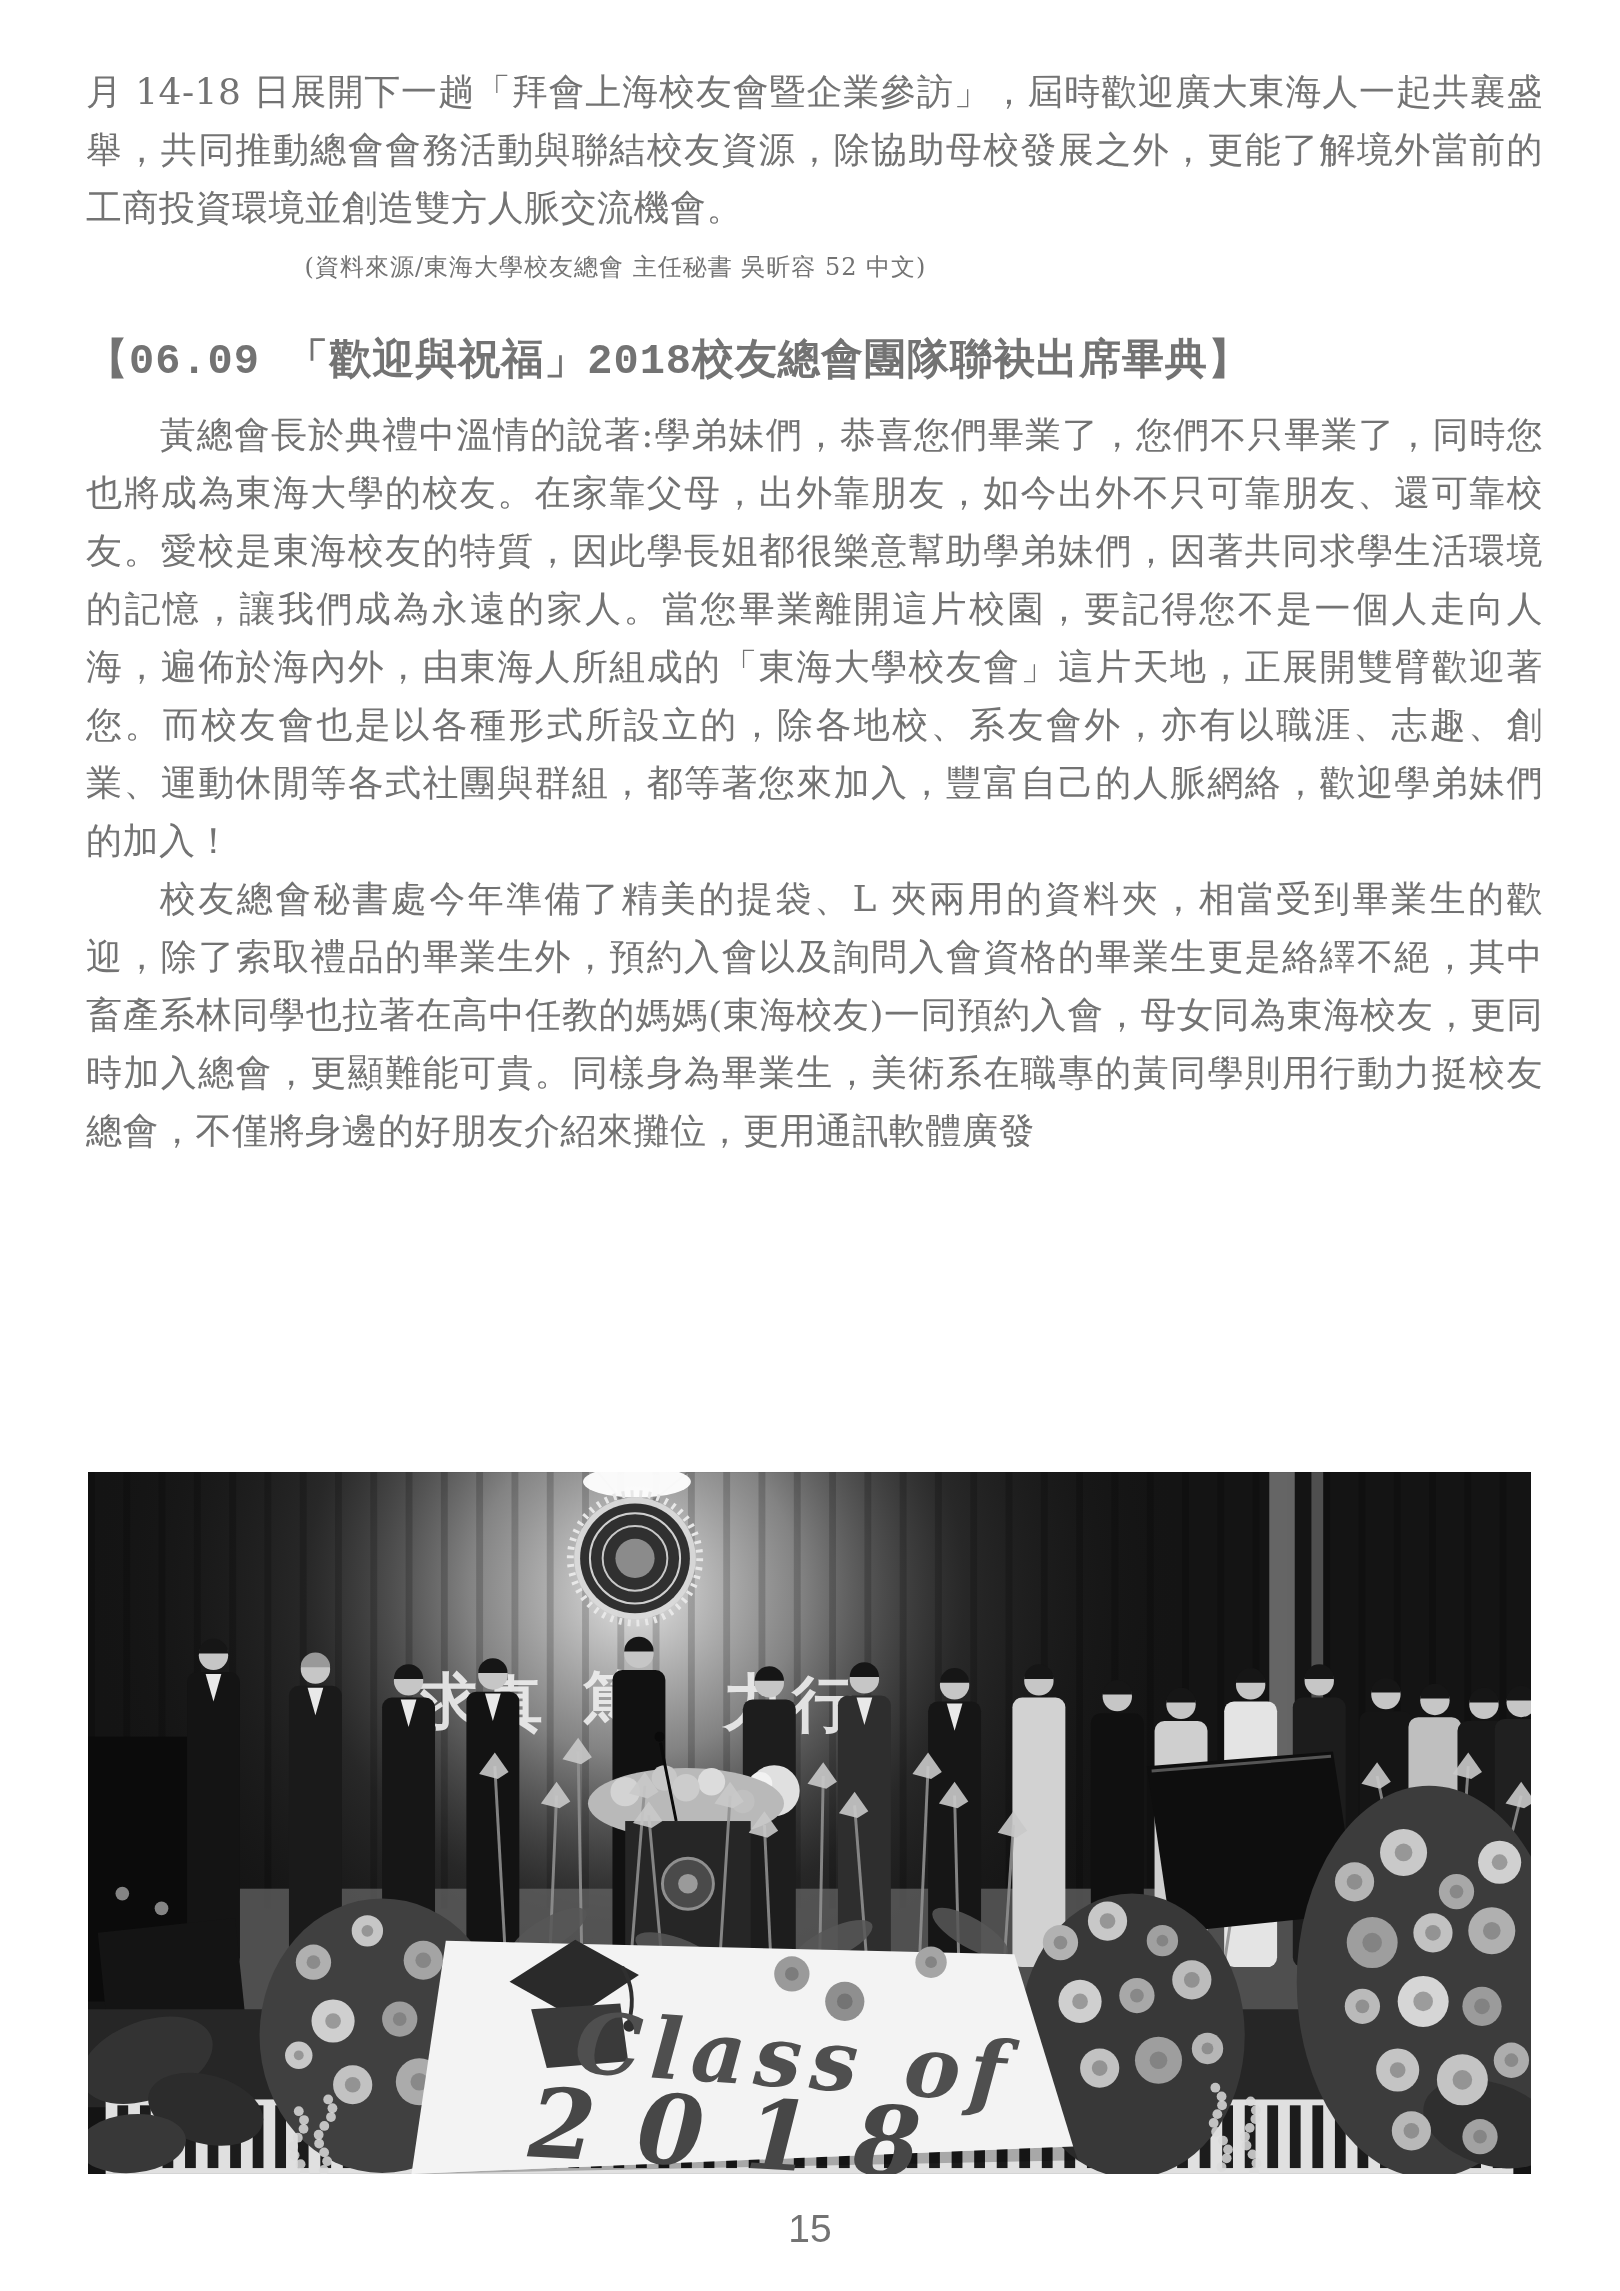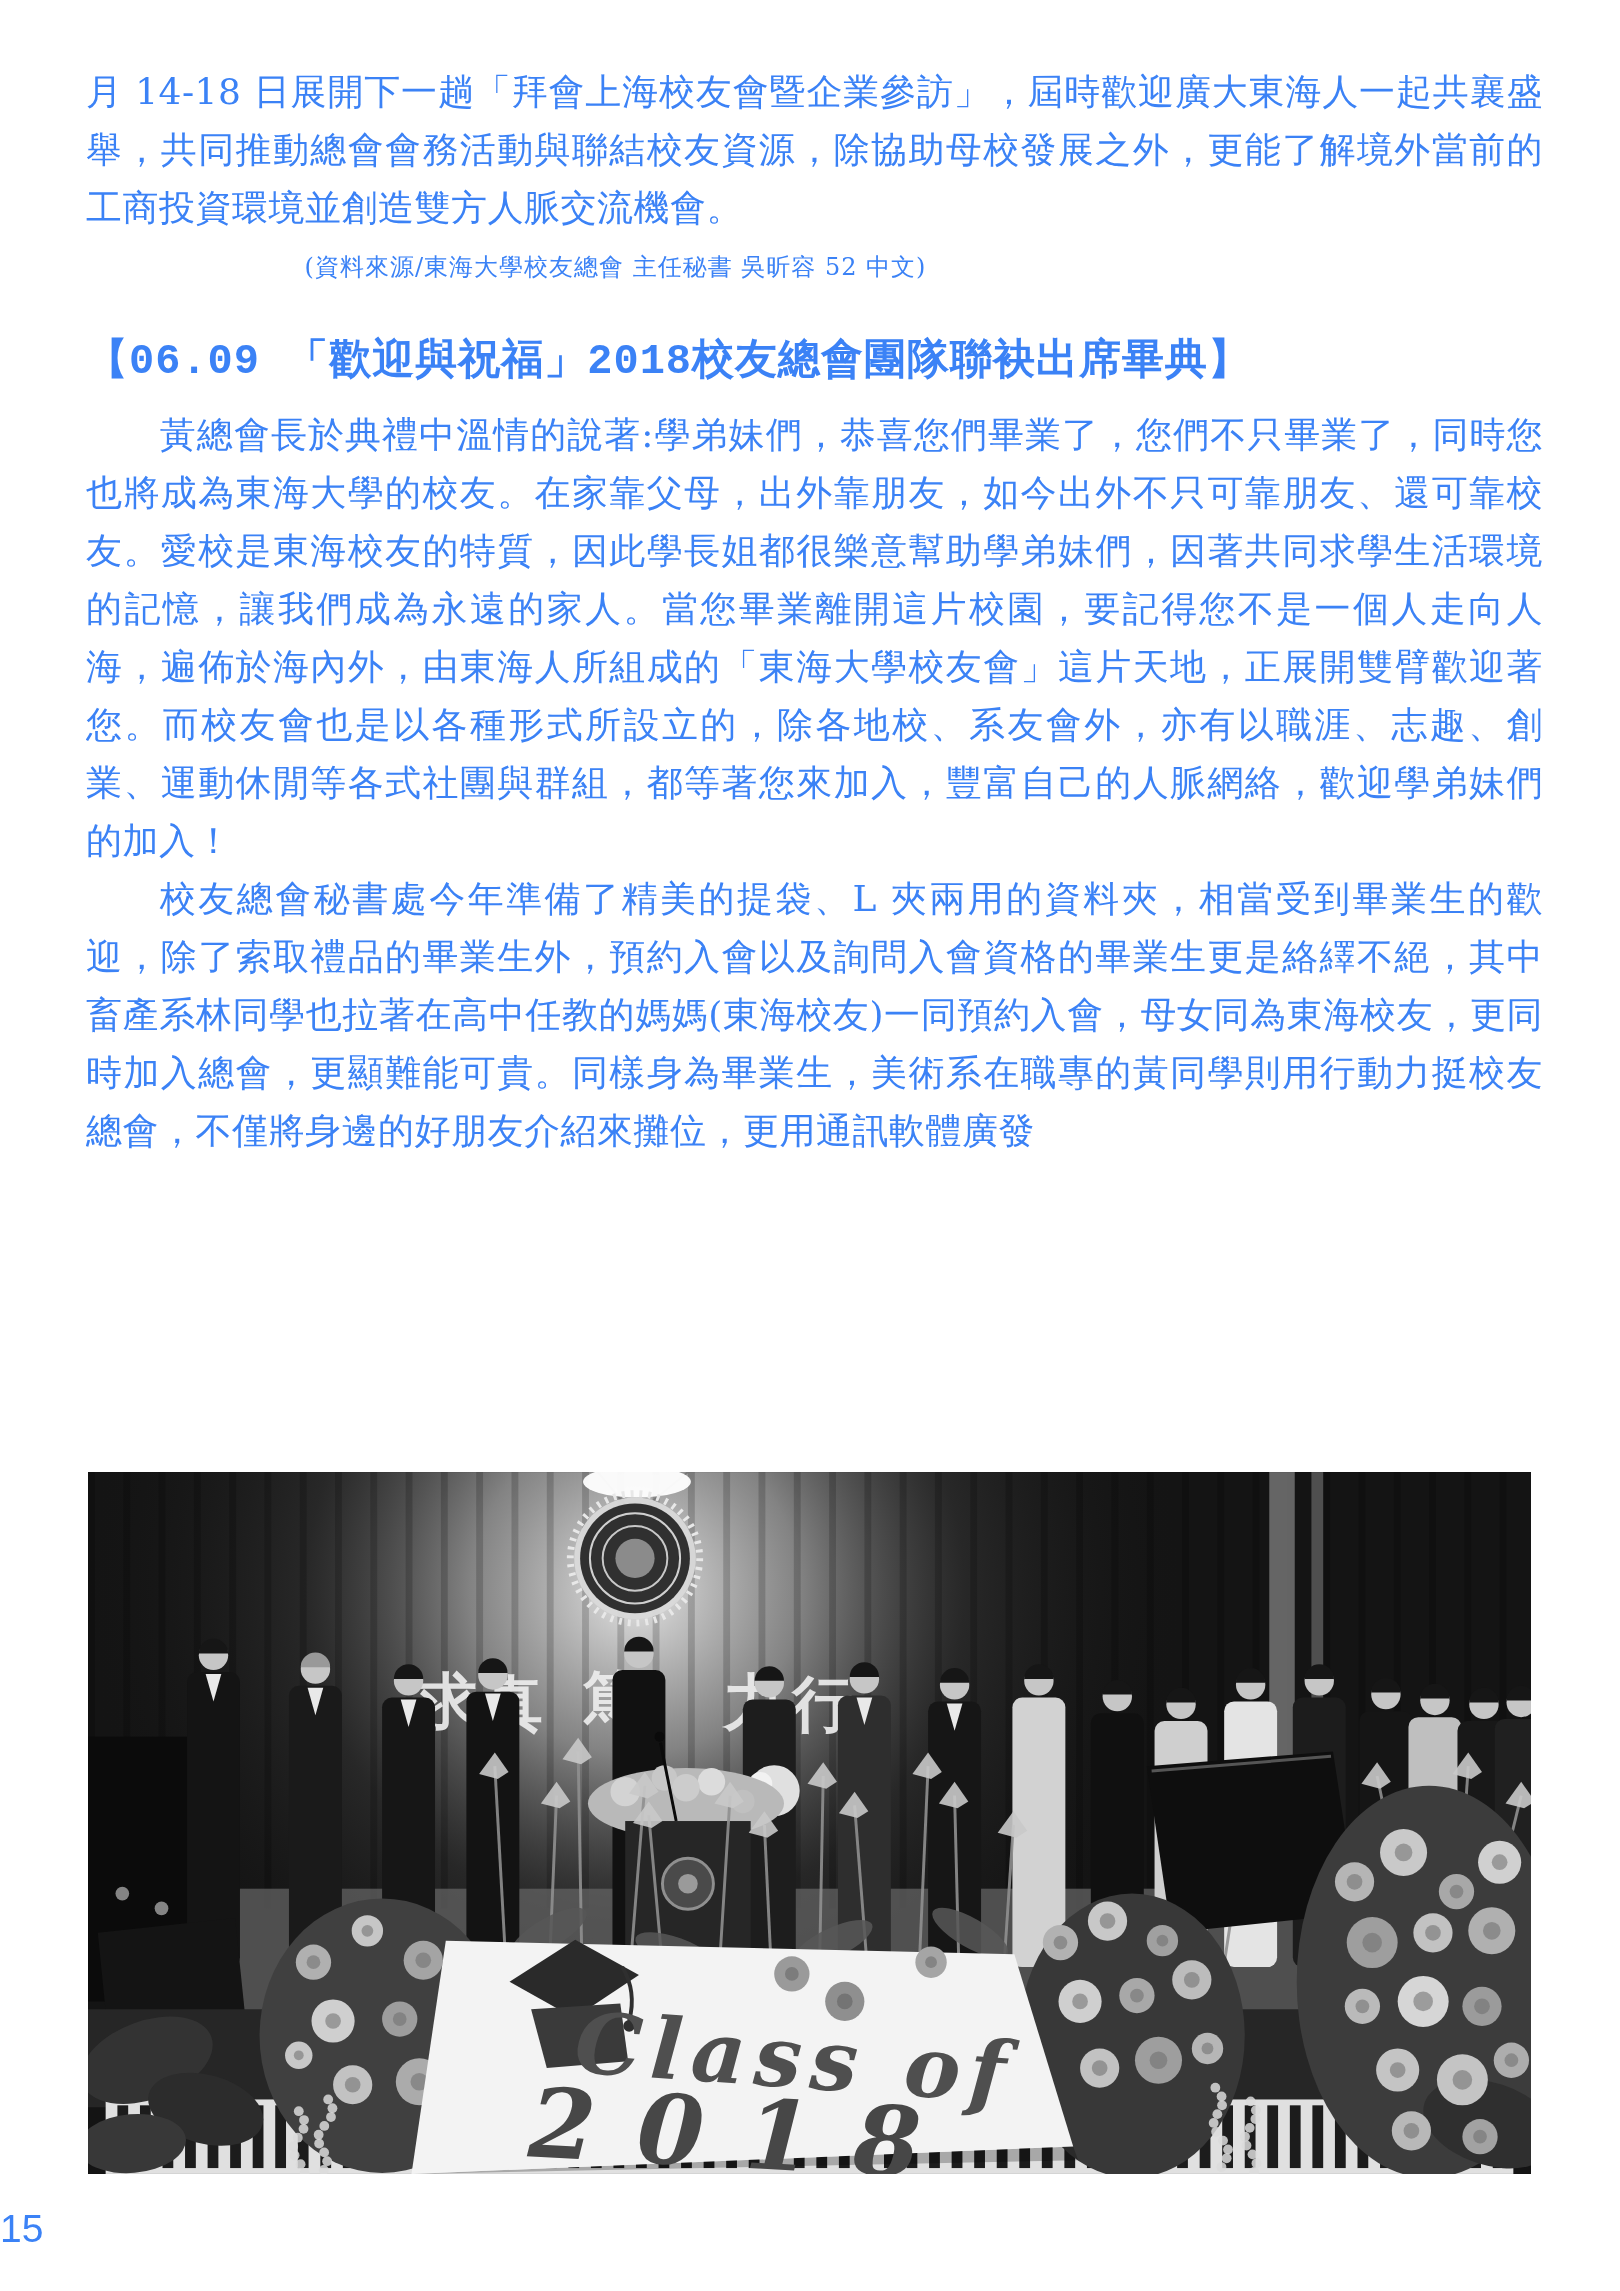--- a/index.html
+++ b/index.html
@@ -1,27 +1,27 @@
 <!DOCTYPE html>
 <html><head>
 <meta charset="utf-8">
 <style>
   html,body{margin:0;padding:0;background:#fff;}
   .page{position:relative;width:1620px;height:2292px;background:#ffffff;overflow:hidden;
-        font-family:"DejaVu Serif","Liberation Serif",serif;color:#3b82f6;}
+        font-family:"DejaVu Serif","Liberation Serif",serif;color:#737373;}
   .textflow{position:absolute;left:86px;top:63px;width:1457px;height:1402px;overflow:hidden;}
   .body-par{margin:0;font-size:36px;line-height:58px;text-align:justify;text-justify:inter-ideograph;
             letter-spacing:0.5px;}
   .no-indent{text-indent:0;}
   .indent{text-indent:2.05em;}
   .source-line{margin:0 0 0 15%;font-size:24px;line-height:61px;letter-spacing:1px;}
   .section-heading{margin:33px 0 11.8px 0;font-size:42px;line-height:63px;font-weight:bold;letter-spacing:1px;font-family:Liberation Mono, monospace;}
   .photo{position:absolute;left:88px;top:1472px;width:1443px;height:702px;background:#111;}
   .photo svg{display:block;}
-  .page-number{position:absolute;left:0;top:2205px;width:100%;
+  .page-number{position:absolute;left:0;top:2205px;width:100%;text-align:center;
                font-family:"Liberation Sans","DejaVu Sans",sans-serif;font-size:39px;line-height:47px;}
 </style>
 </head>
 <body>
 
 <div class="page">
 
   <div class="textflow">
     <p class="body-par no-indent">月 14-18 日展開下一趟「拜會上海校友會暨企業參訪」，屆時歡迎廣大東海人一起共襄盛舉，共同推動總會會務活動與聯結校友資源，除協助母校發展之外，更能了解境外當前的工商投資環境並創造雙方人脈交流機會。</p>
     <p class="source-line">(資料來源/東海大學校友總會  主任秘書  吳昕容 52 中文)</p>

